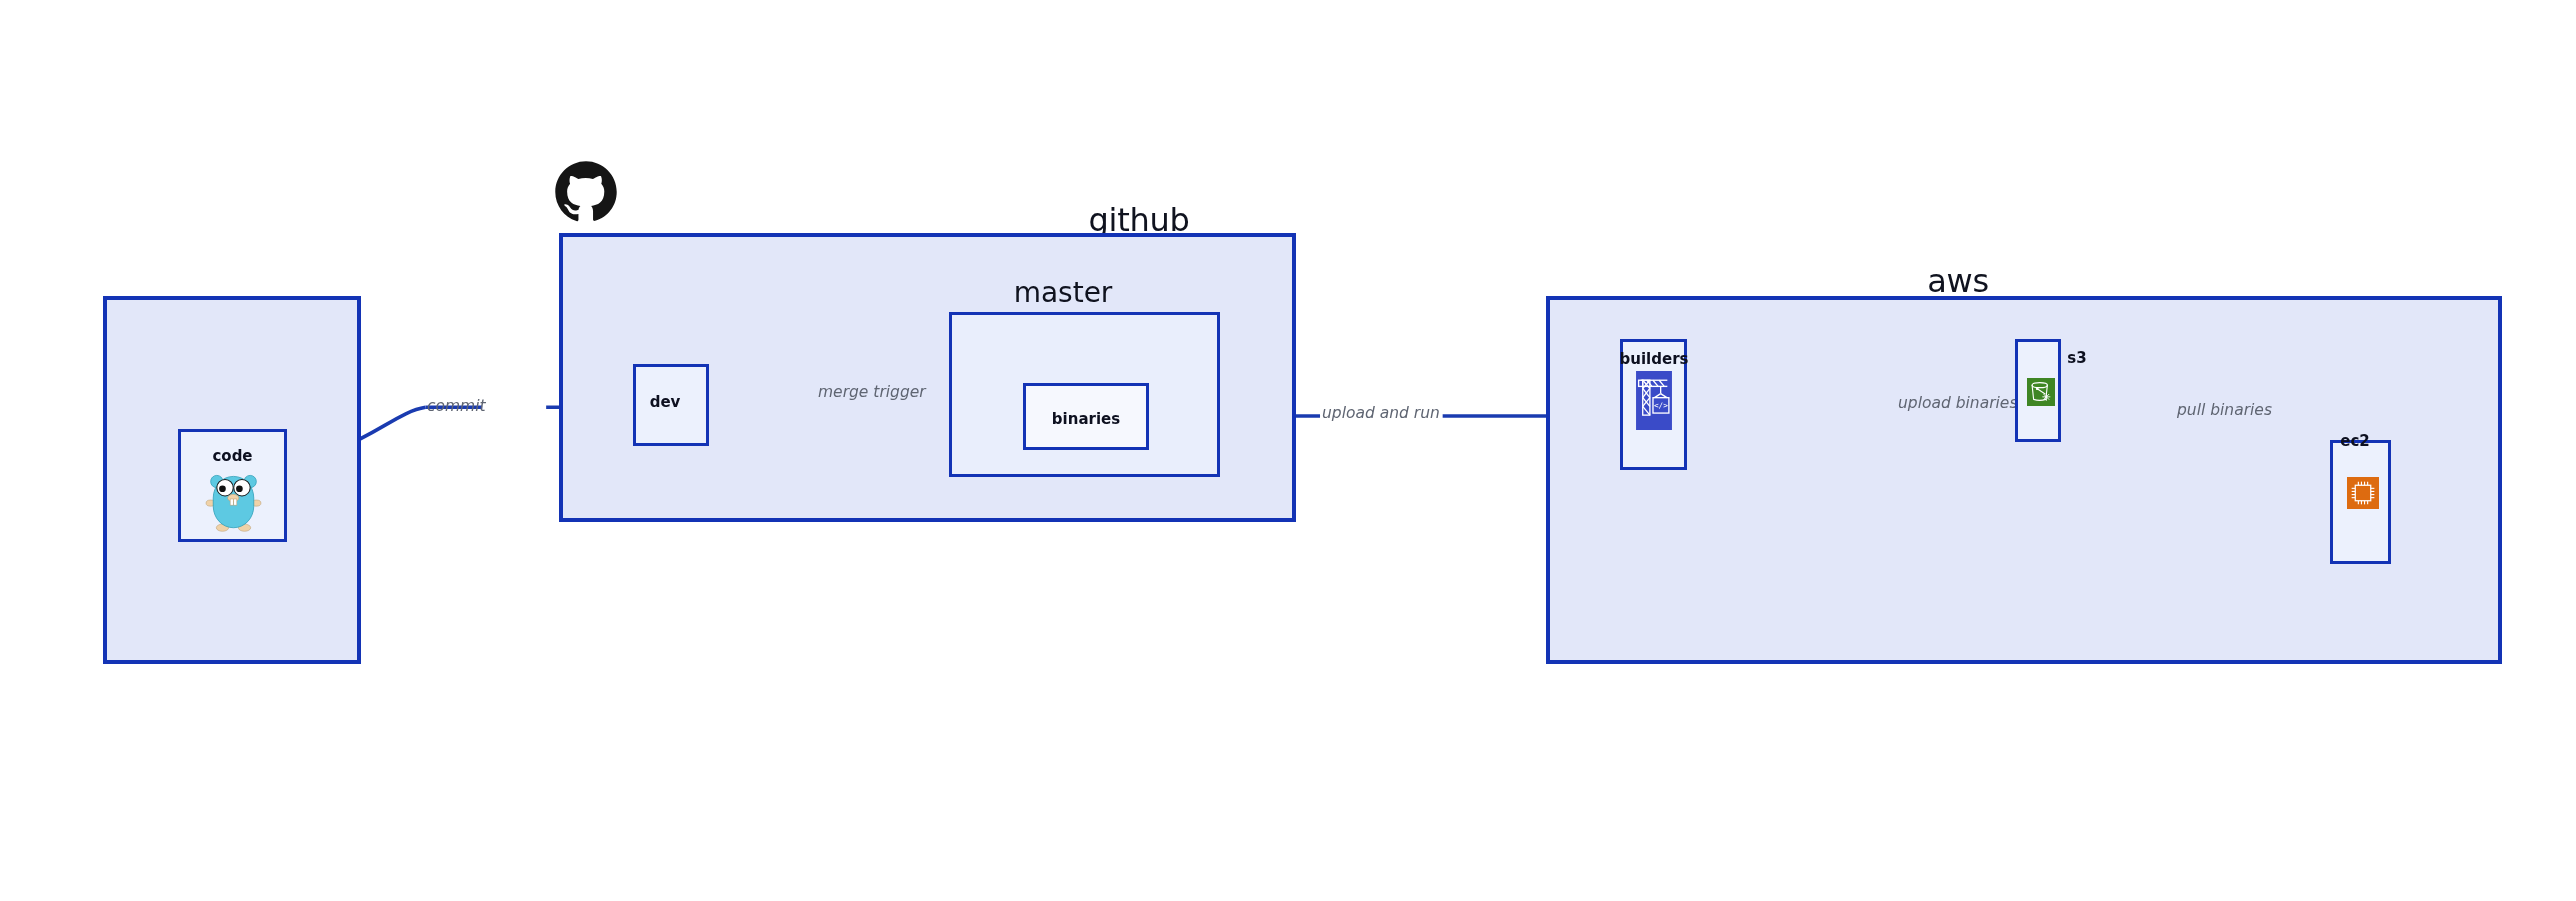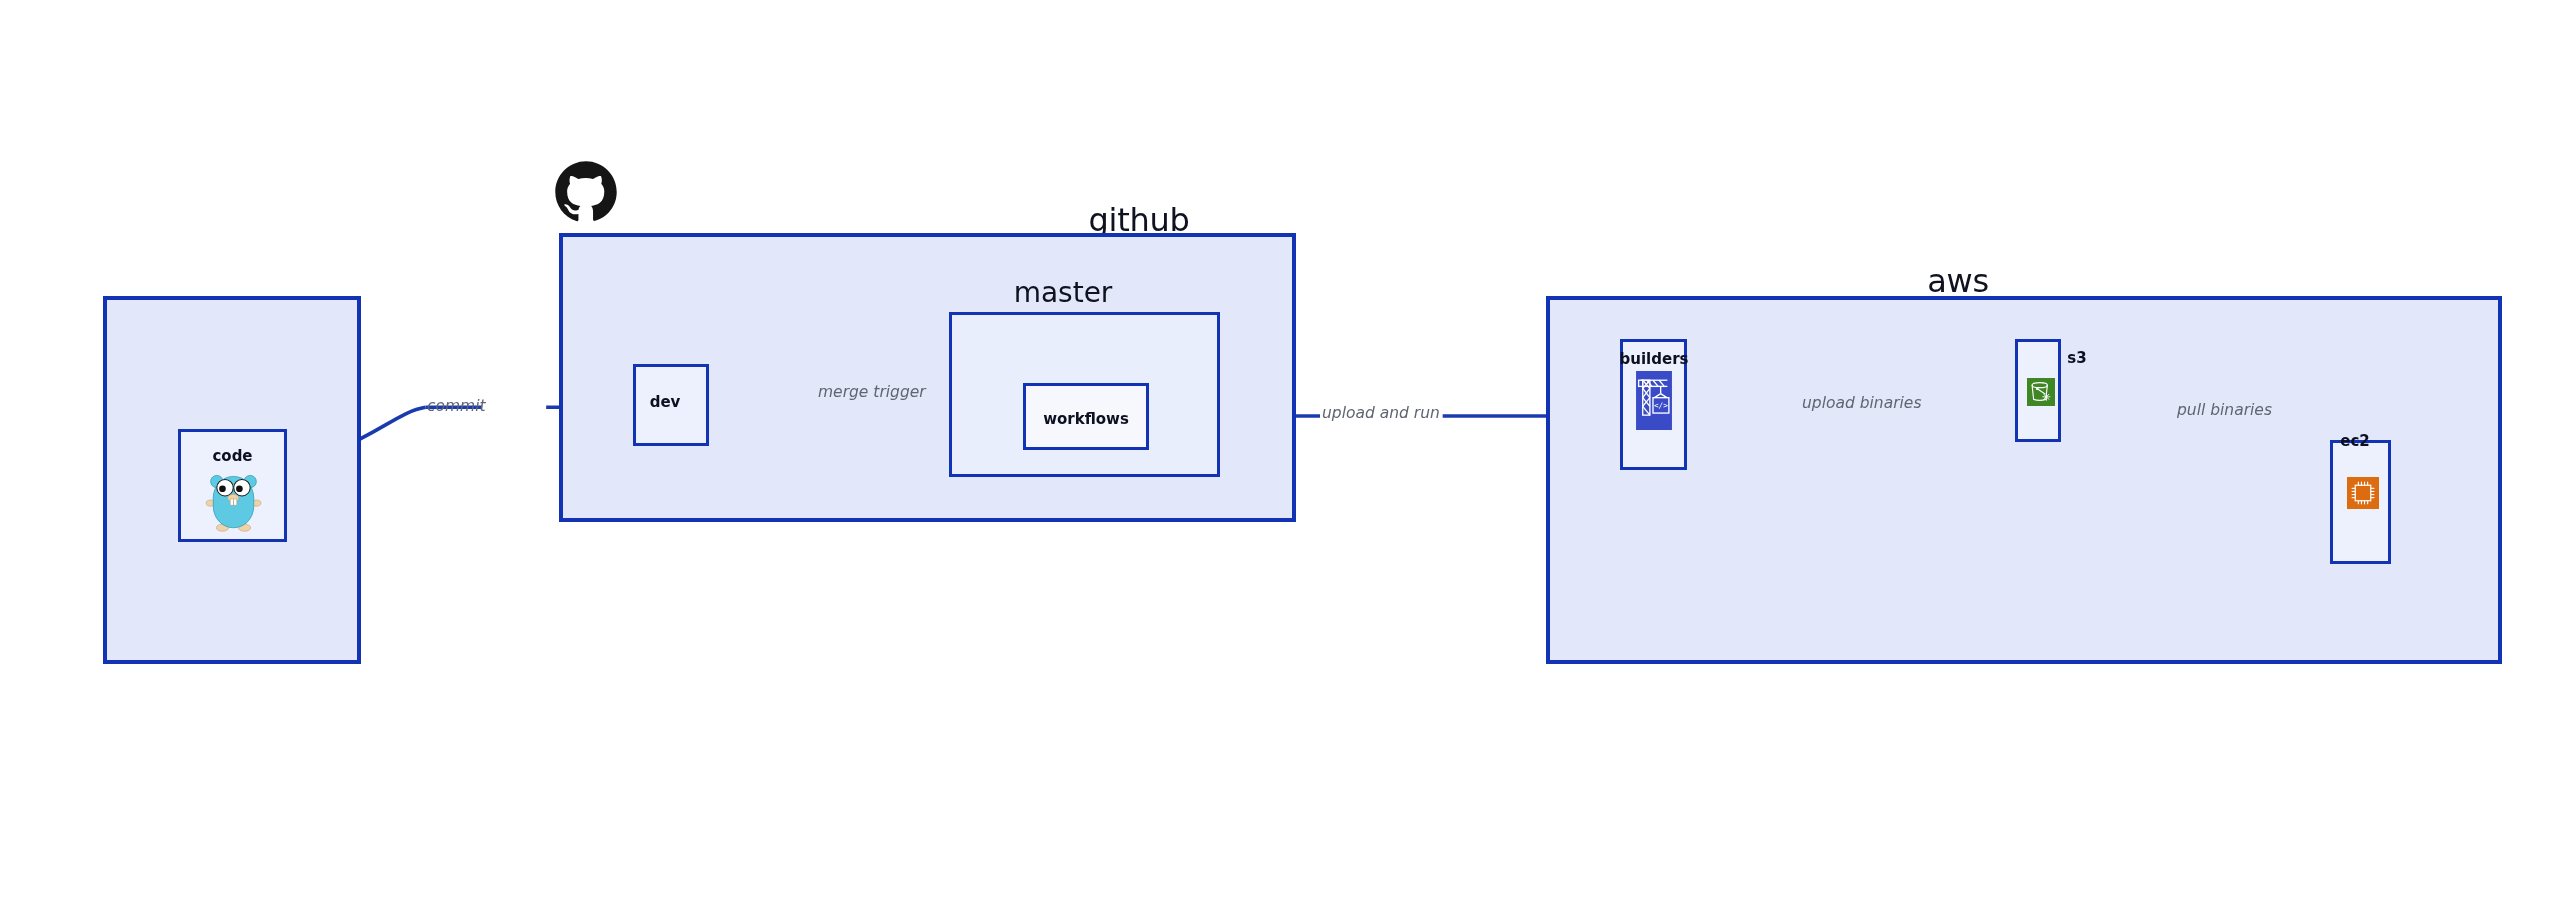--- a/index.html
+++ b/index.html
@@ -199,21 +199,21 @@
   <div class="node" style="left:633px; top:364px; width:76px; height:82px;"></div>
   <div class="node-label" style="left:633px; top:393px; width:64px;">dev</div>
 
   <div class="edge-label" style="left:818px; top:385px;">merge trigger</div>
 
   <div class="subgroup-label" style="left:948px; top:276px; width:230px;">master</div>
 
   <div class="subgroup" style="left:949px; top:312px; width:271px; height:165px;"></div>
 
   <div class="node white" style="left:1023px; top:383px; width:126px; height:67px;"></div>
-  <div class="node-label" style="left:1023px; top:410px; width:126px;">workflows</div>
+  <div class="node-label" style="left:1023px; top:410px; width:126px;">binaries</div>
 
   <div class="edge-label" style="left:1322px; top:406px;">upload and run</div>
 
   <div class="group-label" style="left:1855px; top:252px; width:206px;">aws</div>
 
   <div class="group" style="left:1546px; top:296px; width:956px; height:368px;"></div>
 
   <div class="node" style="left:1620px; top:339px; width:67px; height:131px;"></div>
   <div class="node-label" style="left:1610px; top:350px; width:88px;">builders</div>
 
@@ -243,21 +243,21 @@
         <line x1="36" y1="52" x2="48" y2="44"></line>
         <line x1="60" y1="52" x2="48" y2="44"></line>
 
         <rect x="33" y="52" width="31" height="30"></rect>
       </g>
 
       <text x="48.5" y="73" font-family="DejaVu Sans Mono, monospace" font-size="15" fill="#ffffff" text-anchor="middle">&lt;/&gt;</text>
     </svg>
   </span>
 
-  <div class="edge-label" style="left:1802px; top:396px;">upload binaries</div>
+  <div class="edge-label" style="left:1898px; top:396px;">upload binaries</div>
 
   <div class="node" style="left:2015px; top:339px; width:46px; height:103px;"></div>
   <div class="node-label" style="left:2015px; top:349px; width:46px;margin-left:39px;">s3</div>
 
   <span class="icon-wrap" style="left:2027px; top:378px; width:28px; height:28px;">
     <svg width="28" height="28" viewBox="0 0 55 55" xmlns="http://www.w3.org/2000/svg">
       <rect x="0" y="0" width="55" height="55" fill="#3f8624"></rect>
       <g stroke="#ffffff" stroke-width="2.2" fill="none" stroke-linecap="round">
         <ellipse cx="25" cy="14" rx="15" ry="5"></ellipse>
         <path d="M10 14 L13 42 Q25 46 37 42 L40 14"></path>

